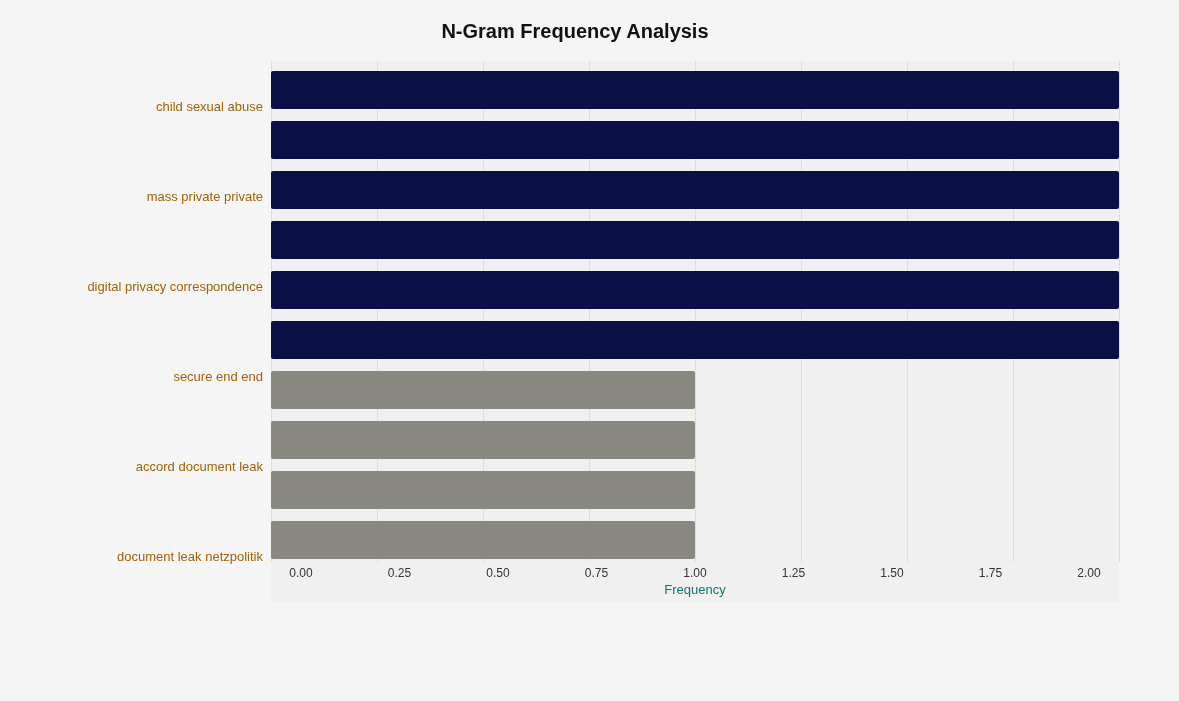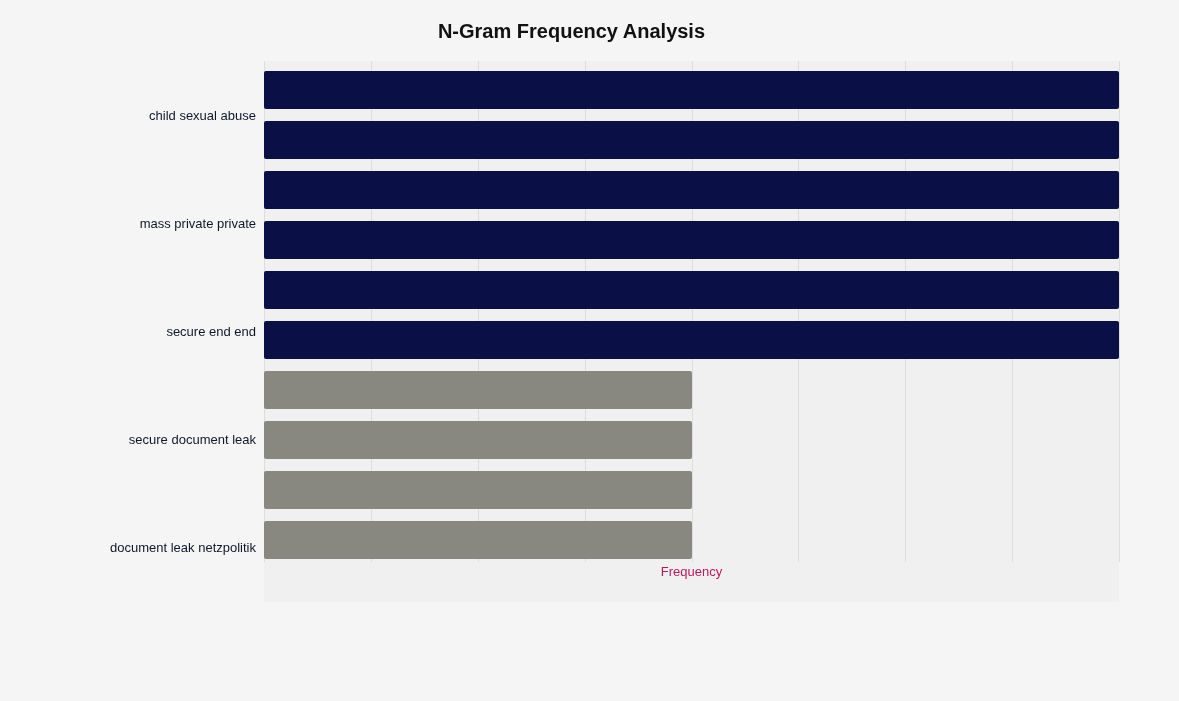--- a/index.html
+++ b/index.html
@@ -10,21 +10,21 @@
       height: 701px;
       display: flex;
       align-items: center;
       justify-content: center;
     }
     .chart-container {
       background: #f5f5f5;
       width: 1179px;
       height: 701px;
       position: relative;
-      padding: 20px 60px 80px 24px;
+      padding: 20px 60px 80px 31px;
     }
     .chart-title {
       text-align: center;
       font-size: 20px;
       font-weight: bold;
       color: #111;
       margin-bottom: 18px;
     }
     .chart-area {
       display: flex;
@@ -36,21 +36,21 @@
       display: flex;
       flex-direction: column;
       justify-content: space-around;
       align-items: flex-end;
       padding-right: 8px;
       width: 240px;
       flex-shrink: 0;
     }
     .y-label {
       font-size: 13px;
-      color: #0f172a;
+      color: #a16207;
       text-align: right;
       height: 52px;
       display: flex;
       align-items: center;
       justify-content: flex-end;
     }
     .plot-area {
       flex: 1;
       display: flex;
       flex-direction: column;
@@ -111,35 +111,36 @@
     }
     .x-tick {
       font-size: 12px;
       color: #333;
       text-align: center;
       width: 60px;
     }
     .x-title {
       text-align: center;
       font-size: 13px;
-      color: #be185d;
+      color: #0f766e;
       margin-top: 2px;
     }
   </style>
 </head>
 <body>
 
 <div class="chart-container">
   <div class="chart-title">N-Gram Frequency Analysis</div>
   <div class="chart-area">
     <div class="y-axis" id="y-axis">
         <div class="y-label">child sexual abuse</div>
         <div class="y-label">mass private private</div>
+        <div class="y-label">digital privacy correspondence</div>
         <div class="y-label">secure end end</div>
-        <div class="y-label">secure document leak</div>
+        <div class="y-label">accord document leak</div>
         <div class="y-label">document leak netzpolitik</div>
       </div>
     <div class="plot-area" id="plot-area">
 
     <div class="grid-lines">
           <div class="grid-line" style="left: 0%;"></div>
           <div class="grid-line" style="left: 12.5%;"></div>
           <div class="grid-line" style="left: 25%;"></div>
           <div class="grid-line" style="left: 37.5%;"></div>
           <div class="grid-line" style="left: 50%;"></div>
@@ -174,17 +175,28 @@
             <div class="bar bar-gray" style="width: 50%;"></div>
           </div>
           <div class="bar-row">
             <div class="bar bar-gray" style="width: 50%;"></div>
           </div>
           <div class="bar-row">
             <div class="bar bar-gray" style="width: 50%;"></div>
           </div>
         </div>
         <div class="x-axis">
+          <div class="x-ticks">
+            <div class="x-tick">0.00</div>
+            <div class="x-tick">0.25</div>
+            <div class="x-tick">0.50</div>
+            <div class="x-tick">0.75</div>
+            <div class="x-tick">1.00</div>
+            <div class="x-tick">1.25</div>
+            <div class="x-tick">1.50</div>
+            <div class="x-tick">1.75</div>
+            <div class="x-tick">2.00</div>
+          </div>
           <div class="x-title">Frequency</div>
         </div>
       </div>
   </div>
 </div>
 
 </body></html>

